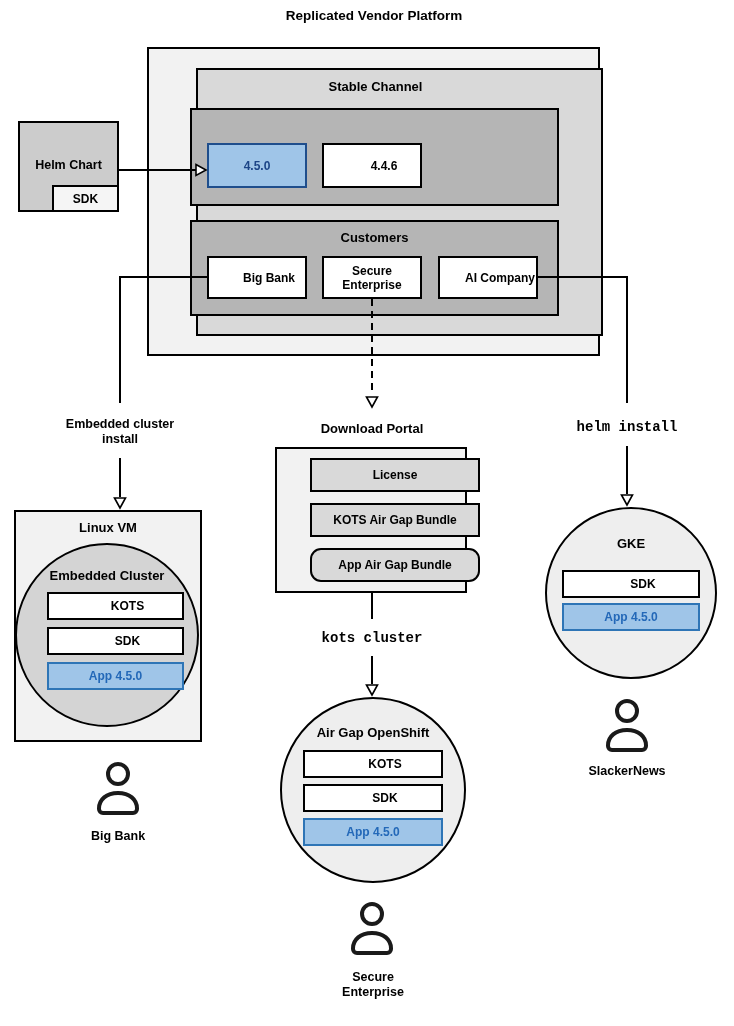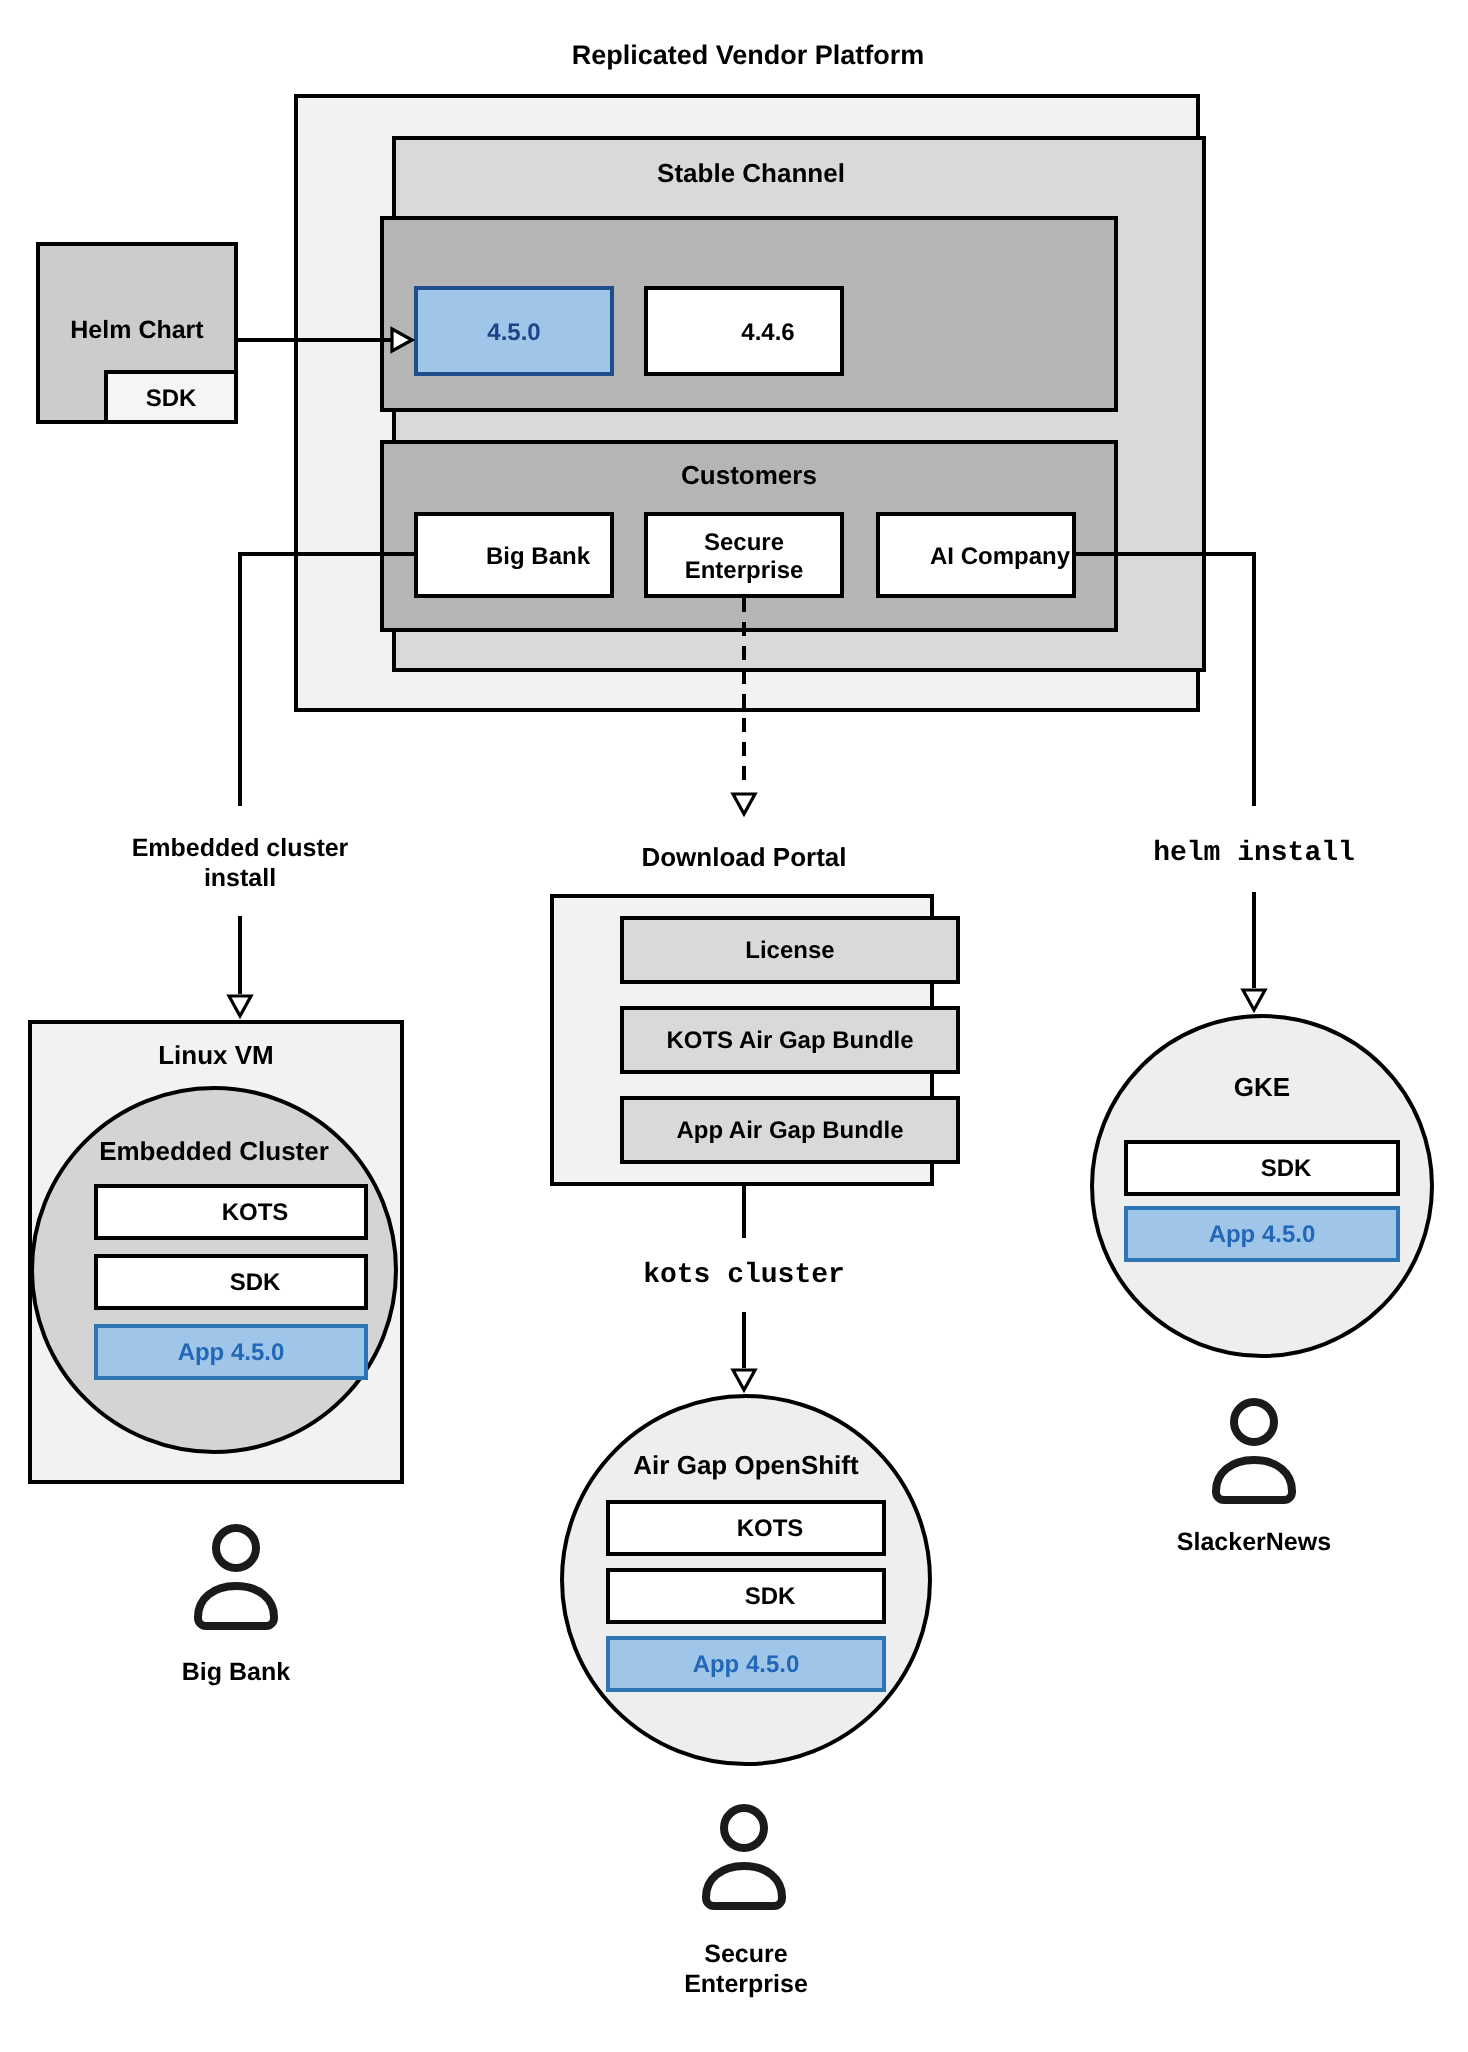--- a/index.html
+++ b/index.html
@@ -27,21 +27,21 @@
   svg.overlay path.dash{stroke-dasharray:7 5;}
   .person{position:absolute;width:48px;height:54px;}
   .person svg{width:100%;height:100%;}
   .person circle,.person path{fill:none;stroke:#1a1a1a;stroke-width:4;stroke-linejoin:round;}
 </style>
 </head>
 <body>
 
 <div id="canvas">
 
-  <div class="lbl title" style="left:187px;top:20px;width:374px;">Replicated Vendor Platform</div>
+  <div class="lbl title" style="left:187px;top:8px;width:374px;">Replicated Vendor Platform</div>
 
   <div class="box fill-light" style="left:147px;top:47px;width:453px;height:309px;"></div>
 
   <div class="box fill-med" style="left:172px;top:68px;width:407px;height:268px;"></div>
   <div class="lbl" style="left:172px;top:79px;width:407px;font-size:13px;">Stable Channel</div>
 
   <div class="box fill-dark" style="left:190px;top:108px;width:369px;height:98px;"></div>
   <div class="box cell blue-release" style="left:207px;top:143px;width:100px;height:45px;text-align:center;">4.5.0</div>
   <div class="box cell fill-white" style="left:322px;top:143px;width:100px;height:45px;">4.4.6</div>
 
@@ -56,21 +56,21 @@
   <div class="box cell fill-sub" style="left:52px;top:185px;width:67px;height:27px;">SDK</div>
 
   <div class="lbl" style="left:50px;top:417px;width:140px;">Embedded cluster install</div>
   <div class="lbl" style="left:287px;top:421px;width:170px;font-size:13px;">Download Portal</div>
   <div class="lbl mono" style="left:557px;top:420px;width:140px;">helm install</div>
   <div class="lbl mono" style="left:302px;top:631px;width:140px;">kots cluster</div>
 
   <div class="box fill-light" style="left:275px;top:447px;width:192px;height:146px;"></div>
   <div class="box cell fill-med" style="left:286px;top:458px;width:170px;height:34px;">License</div>
   <div class="box cell fill-med" style="left:286px;top:503px;width:170px;height:34px;">KOTS Air Gap Bundle</div>
-  <div class="box cell fill-med" style="left:286px;top:548px;width:170px;height:34px;">App Air Gap Bundle</div>
+  <div class="box cell fill-med" style="left:286px;top:548px;width:170px;height:34px;border-radius:11px;">App Air Gap Bundle</div>
 
   <div class="box fill-light" style="left:14px;top:510px;width:188px;height:232px;"></div>
   <div class="lbl" style="left:14px;top:520px;width:188px;font-size:13px;">Linux VM</div>
   <div class="box circle fill-circle-gray" style="left:15px;top:543px;width:184px;height:184px;"></div>
   <div class="lbl" style="left:15px;top:568px;width:184px;font-size:13px;">Embedded Cluster</div>
   <div class="box cell fill-white" style="left:47px;top:592px;width:137px;height:28px;">KOTS</div>
   <div class="box cell fill-white" style="left:47px;top:627px;width:137px;height:28px;">SDK</div>
   <div class="box cell blue-app" style="left:47px;top:662px;width:137px;height:28px;">App 4.5.0</div>
 
   <div class="person" style="left:94px;top:762px;">

